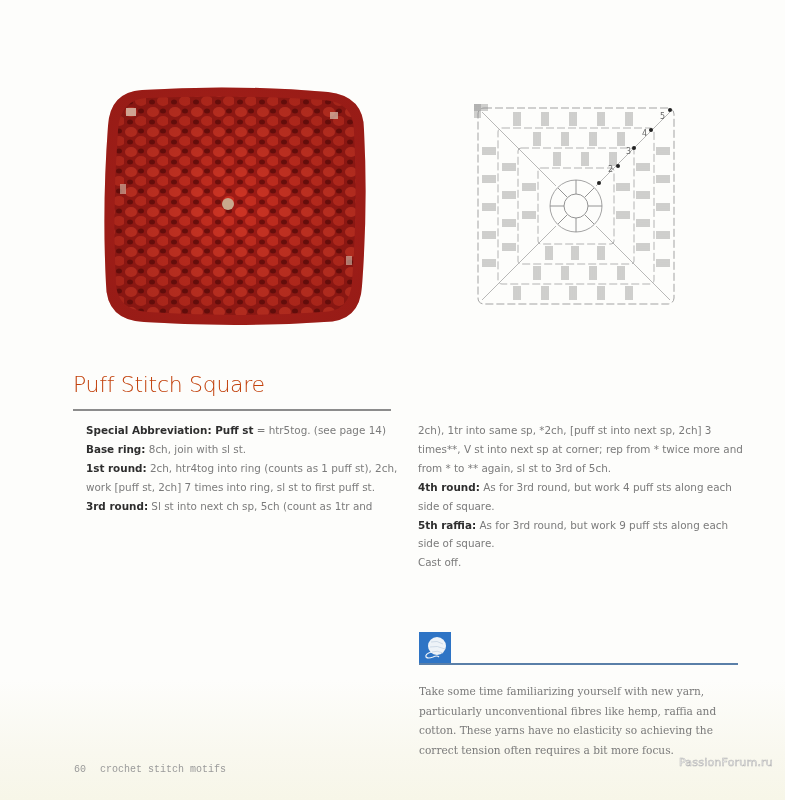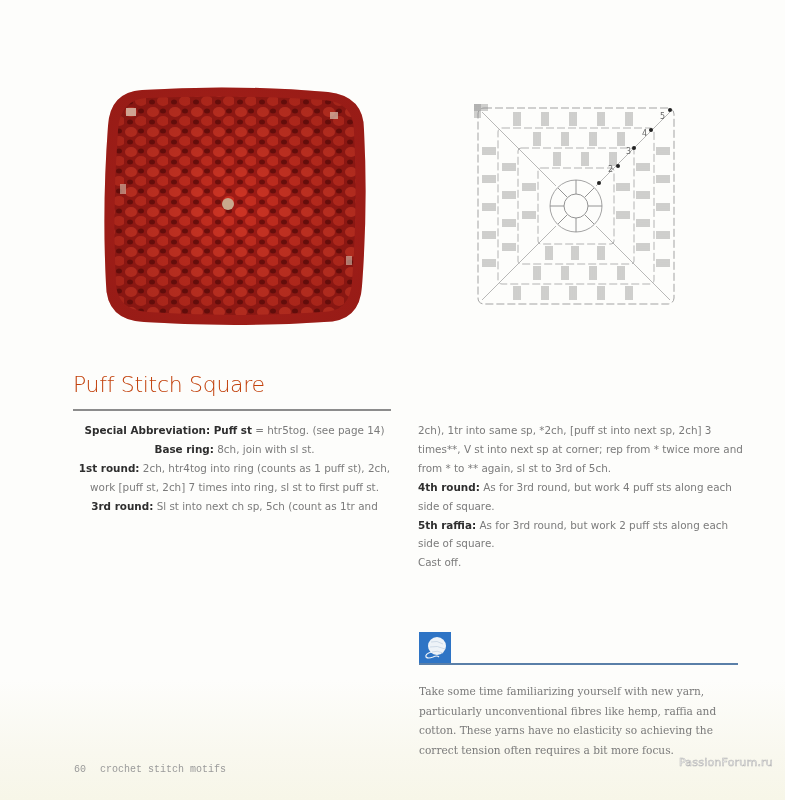--- a/index.html
+++ b/index.html
@@ -33,21 +33,21 @@
       white-space: nowrap;
     }
     .title-rule {
       position: absolute; left: 73px; top: 409px; width: 318px; height: 1.5px;
       background: #8c8c8c;
     }
     .col {
       position: absolute; top: 421px; width: 325px;
       font-size: 10.4px; line-height: 18.9px; color: #7b7b7b;
     }
-    .col.left { left: 72px; text-align: center; }
+    .col.left { left: 86px; }
     .col.right { left: 418px; width: 330px; }
     .para { margin: 0; }
     .lbl { color: #2e2e2e; font-weight: bold; }
     
     .tip-icon {
       position: absolute; left: 419px; top: 632px; width: 32px; height: 32px;
       background: #2e74c5;
     }
     .tip-rule {
       position: absolute; left: 419px; top: 663px; width: 319px; height: 2px;
@@ -218,21 +218,21 @@
   <div class="col left">
     <p class="para"><span class="lbl">Special Abbreviation: Puff st</span><span> = htr5tog. (see page 14)</span></p>
     <p class="para"><span class="lbl">Base ring:</span><span> 8ch, join with sl st.</span></p>
     <p class="para"><span class="lbl">1st round:</span><span> 2ch, htr4tog into ring (counts as 1 puff st), 2ch, work [puff st, 2ch] 7 times into ring, sl st to first puff st.</span></p>
     <p class="para"><span class="lbl">3rd round:</span><span> Sl st into next ch sp, 5ch (count as 1tr and</span></p>
   </div>
 
   <div class="col right">
     <p class="para"><span>2ch), 1tr into same sp, *2ch, [puff st into next sp, 2ch] 3 times**, V st into next sp at corner; rep from * twice more and from * to ** again, sl st to 3rd of 5ch.</span></p>
     <p class="para"><span class="lbl">4th round:</span><span> As for 3rd round, but work 4 puff sts along each side of square.</span></p>
-    <p class="para"><span class="lbl">5th raffia:</span><span> As for 3rd round, but work 2 puff sts along each side of square.</span></p>
+    <p class="para"><span class="lbl">5th raffia:</span><span> As for 3rd round, but work 9 puff sts along each side of square.</span></p>
     <p class="para">Cast off.</p>
   </div>
 
   <div class="tip-icon">
     <svg viewBox="0 0 32 32" width="32" height="32" xmlns="http://www.w3.org/2000/svg">
       <circle cx="18" cy="14" r="9" fill="#eef3f8"></circle>
       <path d="M12 10 Q18 8 24 12 M11 15 Q18 13 26 17 M13 20 Q18 18 24 21" stroke="#c5d3e2" stroke-width="0.8" fill="none"></path>
       <path d="M12 20 Q6 22 7 25 Q9 27 14 25 Q18 23 20 25" stroke="#eef3f8" stroke-width="1.2" fill="none"></path>
     </svg>
   </div>

